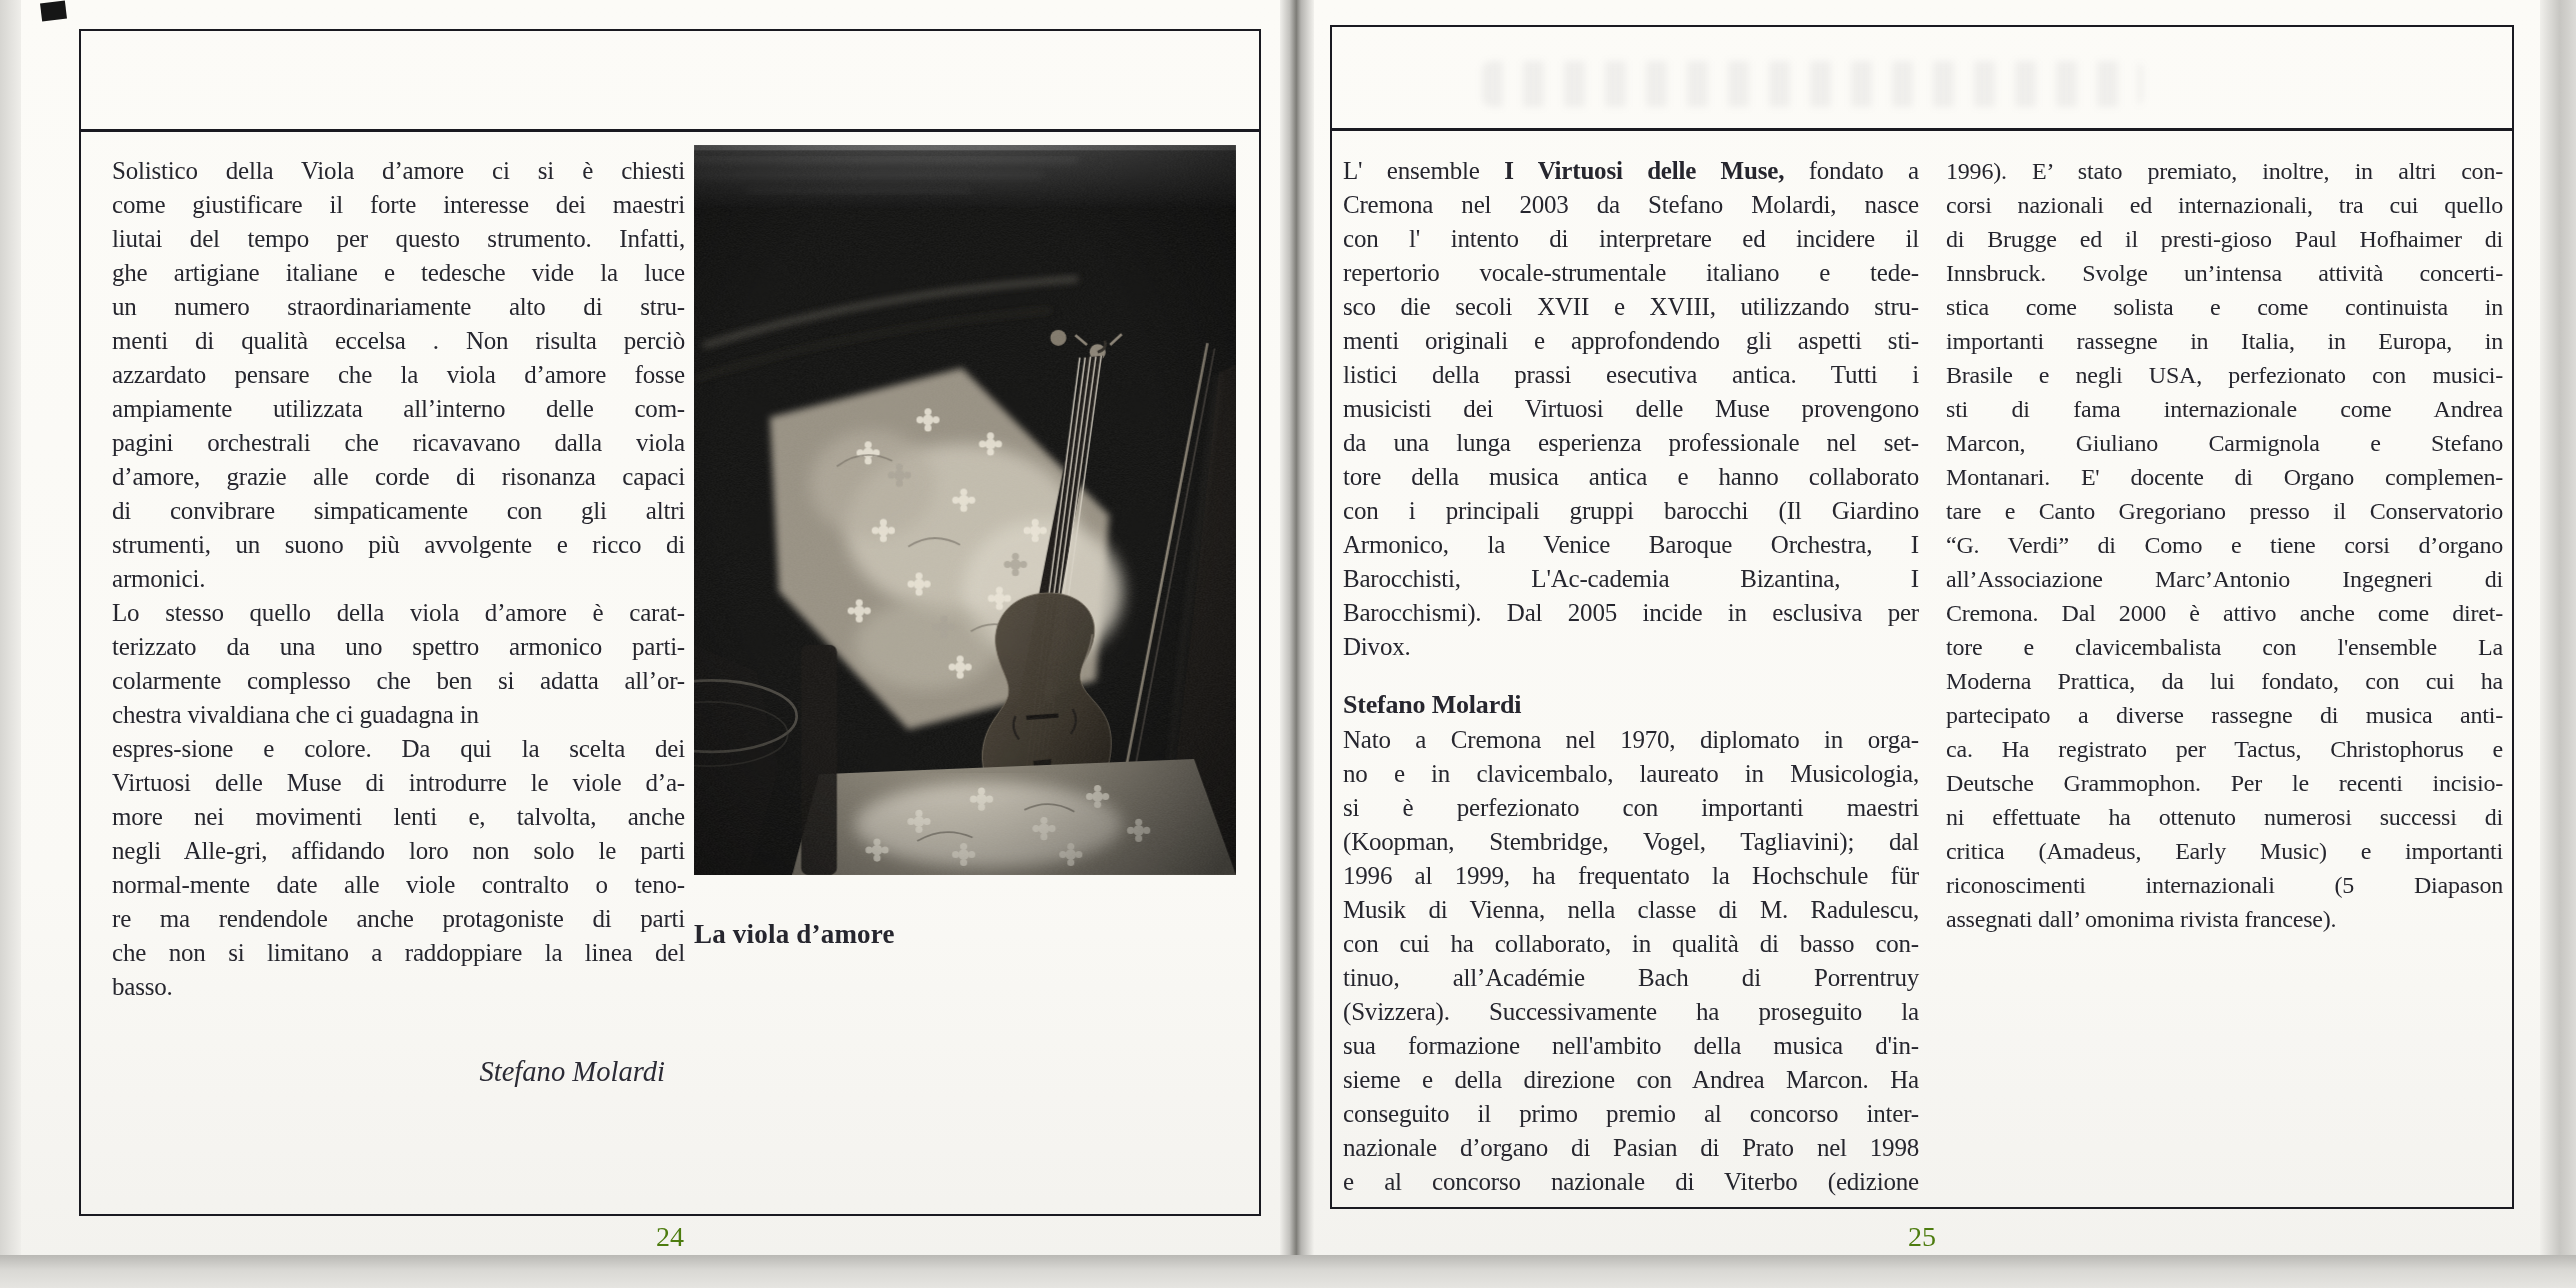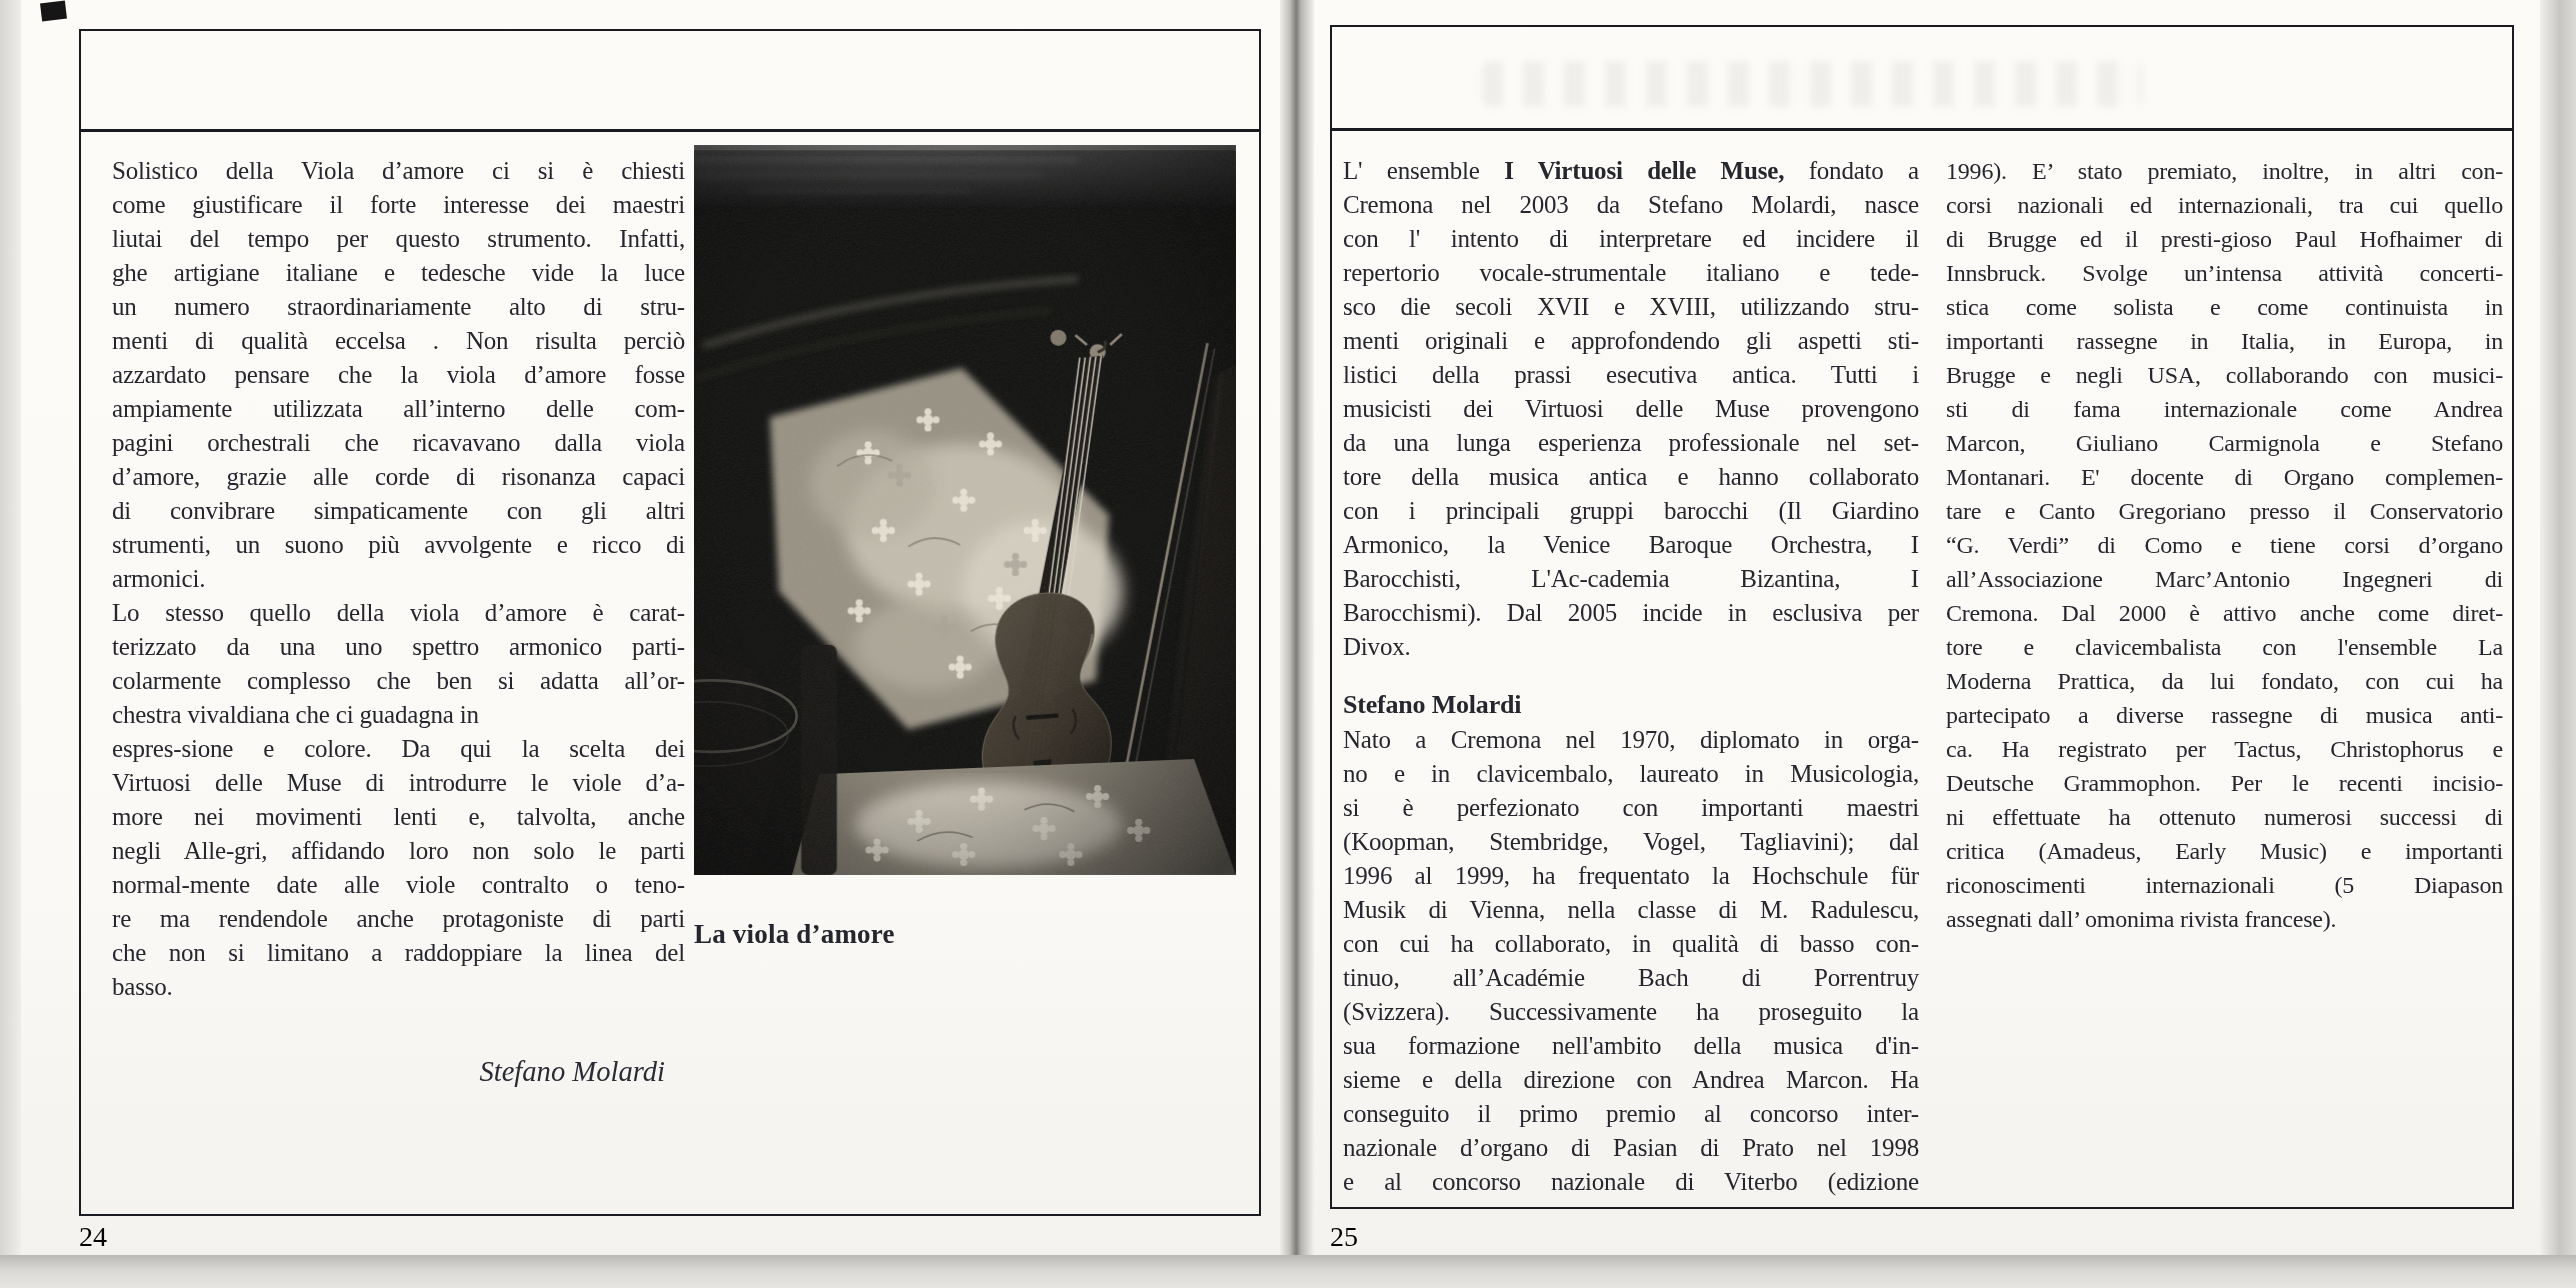--- a/index.html
+++ b/index.html
@@ -38,21 +38,21 @@
   #col-left{left:92px;top:154px;width:573px;font-size:25px;margin-left:20px;}
   #col-r1{left:1343px;top:154px;width:576px;font-size:25px;}
   #col-r2{left:1946px;top:154px;width:557px;font-size:24px;}
   .jline{height:34px;line-height:34px;text-align:justify;text-align-last:justify;letter-spacing:-0.2px;white-space:normal;overflow:visible;}
   .jlast{text-align-last:left;}
   .para-heading{height:36px;line-height:36px;font-weight:bold;font-size:26px;letter-spacing:-0.2px;}
 
   .signature{position:absolute;left:92px;top:1056px;width:573px;text-align:right;
     font-style:italic;font-size:28.6px;color:#2b2b35;}
   .caption{position:absolute;left:694px;top:884px;width:542px;font-weight:bold;font-size:27px;letter-spacing:0.2px;margin-top:35px;}
-  .pagenum{position:absolute;top:1221px;font-size:28px;text-align:left;color:#000000;}
+  .pagenum{position:absolute;top:1221px;font-size:28px;text-align:center;color:#4d7c0f;}
   #pn-left{left:79px;width:1182px;}
   #pn-right{left:1330px;width:1184px;}
 
   .photo{position:absolute;left:694px;top:145px;width:542px;height:730px;background:#0c0c0b;overflow:hidden;}
   .photo svg{display:block;width:100%;height:100%;}
 </style>
 </head>
 <body>
 
 <div class="canvas">
@@ -269,21 +269,21 @@
       <div class="jline">nazionale d’organo di Pasian di Prato nel 1998</div>
       <div class="jline">e al concorso nazionale di Viterbo (edizione</div>
     </div>
   <div class="textcol" id="col-r2">
       <div class="jline">1996). E’ stato premiato, inoltre, in altri con-</div>
       <div class="jline">corsi nazionali ed internazionali, tra cui quello</div>
       <div class="jline">di Brugge ed il presti-gioso Paul Hofhaimer di</div>
       <div class="jline">Innsbruck. Svolge un’intensa attività concerti-</div>
       <div class="jline">stica come solista e come continuista in</div>
       <div class="jline">importanti rassegne in Italia, in Europa, in</div>
-      <div class="jline">Brugge e negli USA, collaborando con musici-</div>
+      <div class="jline">Brasile e negli USA, perfezionato con musici-</div>
       <div class="jline">sti di fama internazionale come Andrea</div>
       <div class="jline">Marcon, Giuliano Carmignola e Stefano</div>
       <div class="jline">Montanari. E' docente di Organo complemen-</div>
       <div class="jline">tare e Canto Gregoriano presso il Conservatorio</div>
       <div class="jline">“G. Verdi” di Como e tiene corsi d’organo</div>
       <div class="jline">all’Associazione Marc’Antonio Ingegneri di</div>
       <div class="jline">Cremona. Dal 2000 è attivo anche come diret-</div>
       <div class="jline">tore e clavicembalista con l'ensemble La</div>
       <div class="jline">Moderna Prattica, da lui fondato, con cui ha</div>
       <div class="jline">partecipato a diverse rassegne di musica anti-</div>

